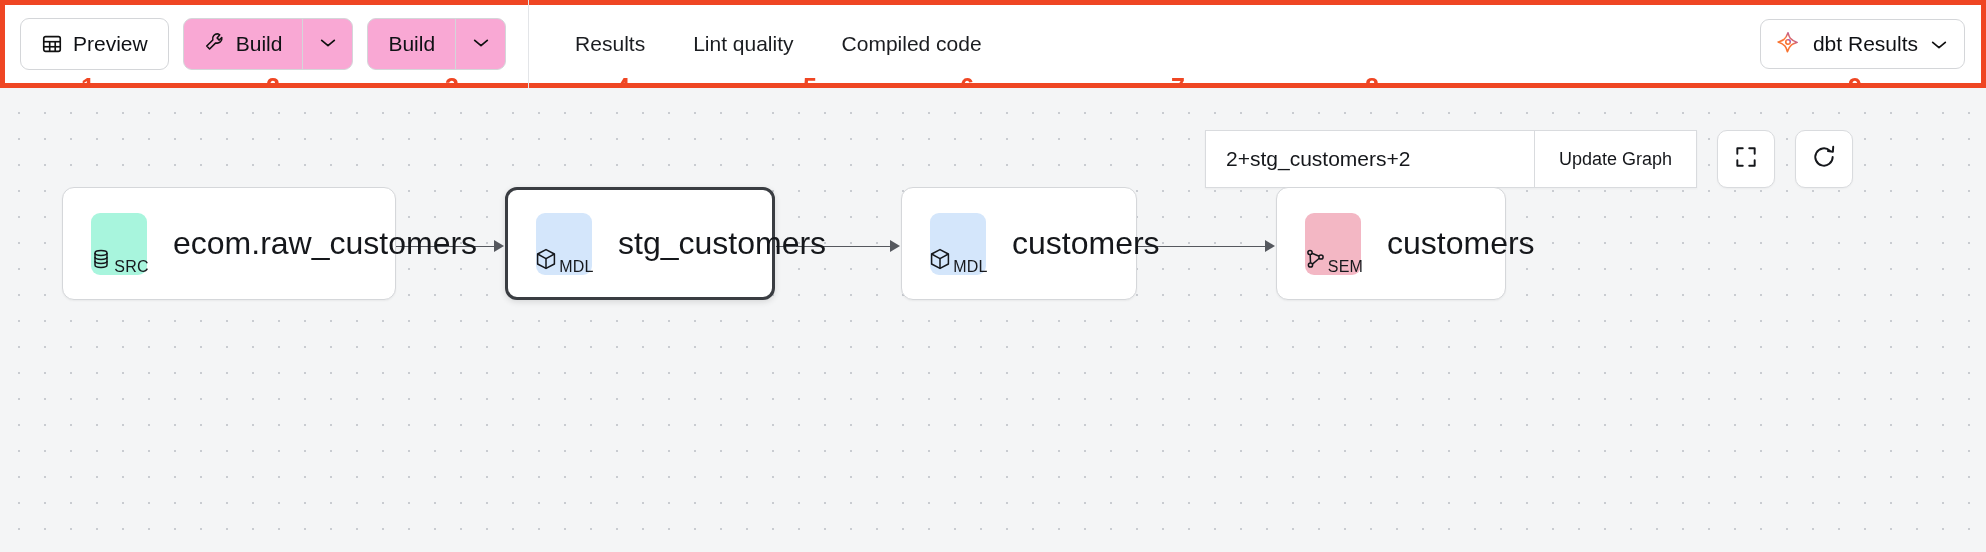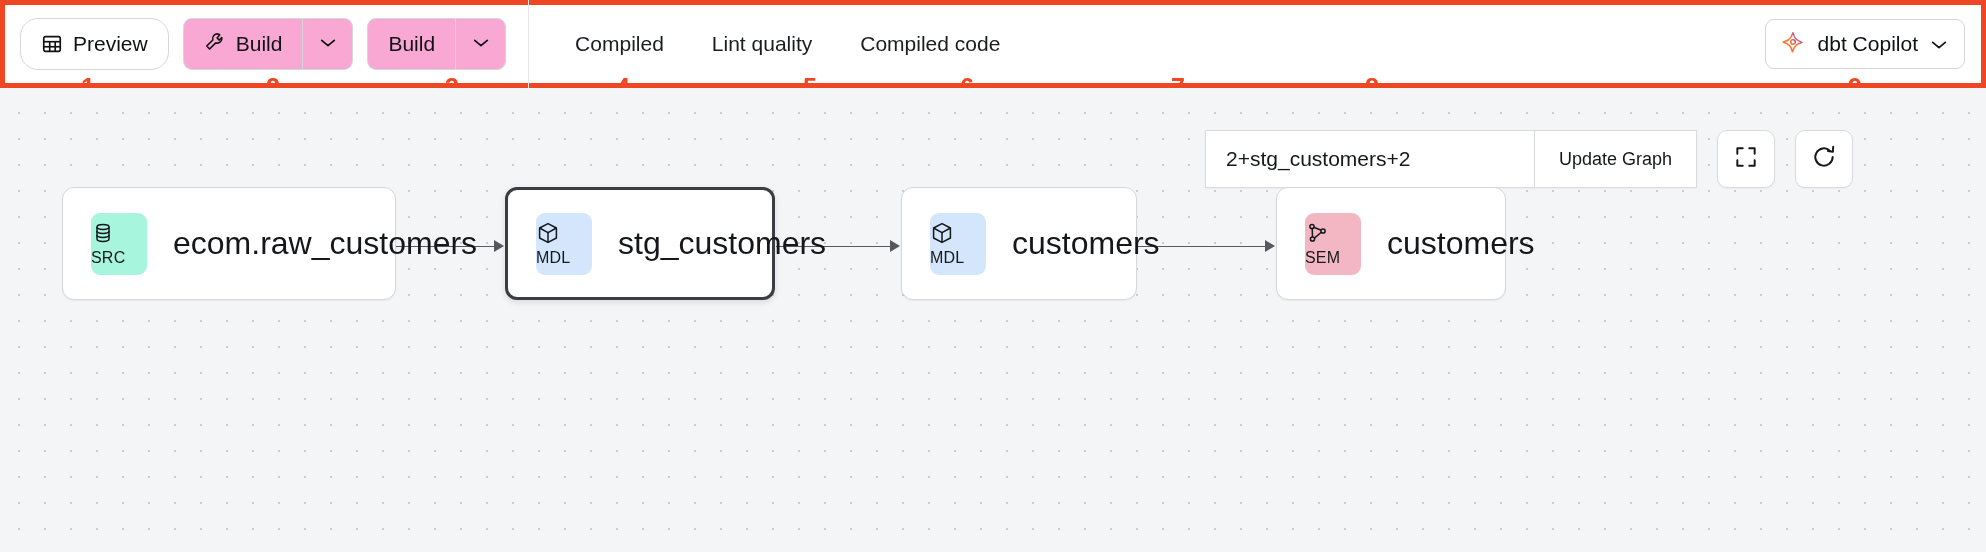--- a/index.html
+++ b/index.html
@@ -20,21 +20,21 @@
   }
   .tb-left {
     display: flex; align-items: center; gap: 14px;
     padding-left: 15px; height: 100%;
   }
   .btn {
     display: flex; align-items: center; justify-content: center;
     gap: 10px;
     height: 52px;
     border: 1px solid #d4d6d9;
-    border-radius: 18px;
+    border-radius: 9px;
     background: #fff;
     font-size: 21px;
     color: #0f1115;
     padding: 0 20px;
     white-space: nowrap;
     cursor: pointer;
   }
   .btn .ico { display: inline-flex; align-items: center; }
   .split {
     display: flex; align-items: stretch;
@@ -137,22 +137,22 @@
     box-shadow: 0 1px 2px rgba(0,0,0,.05);
     cursor: pointer;
   }
   .node.selected {
     border: 3px solid #3a3d42;
     box-shadow: 0 2px 6px rgba(0,0,0,.12);
   }
   .badge {
     width: 56px; height: 62px;
     border-radius: 9px;
-    display: flex; flex-direction: column;
-    align-items: flex-start; justify-content: center;
+    display: flex; flex-direction: row;
+    align-items: flex-end; justify-content: center;
     gap: 1px; flex: none;
   }
   .badge .blabel {
     font-size: 16px; color: #17191d; letter-spacing: .2px; line-height: 1;
   }
   .node-label {
     margin-left: 26px;
     font-size: 32px; color: #15171b; white-space: nowrap;
   }
 
@@ -216,21 +216,21 @@
             </svg>
           </span>
         </div>
       </div>
     </div>
 
     <div class="divider-v"></div>
 
     <div class="tabs">
       <div class="tab">
-        <span>Compiled</span>
+        <span>Results</span>
       </div>
       <div class="tab">
         <span>Lint quality</span>
       </div>
       <div class="tab">
         <span>Compiled code</span>
       </div>
     </div>
 
     <div class="tb-right">
@@ -241,21 +241,21 @@
               <linearGradient id="cpgrad" x1="0" y1="1" x2="1" y2="0">
                 <stop offset="0%" stop-color="#f26b21"></stop>
                 <stop offset="55%" stop-color="#ff7a3d"></stop>
                 <stop offset="100%" stop-color="#7b3fe4"></stop>
               </linearGradient>
             </defs>
             <path d="M14 4c-1.3 3.6-2.2 5.6-4.4 7.3C7.2 12.9 5 13.4 3.4 14c3.6 1.3 5.6 2.2 7.3 4.4 1.6 2.2 2.1 4.4 2.7 6 1.3-3.6 2.2-5.6 4.4-7.3 2.2-1.6 4.4-2.1 6-2.7-3.6-1.3-5.6-2.2-7.3-4.4C14.9 7.8 14.4 5.6 14 4z" stroke="url(#cpgrad)" fill="none"></path>
             <circle cx="14" cy="14" r="2.4" stroke="url(#cpgrad)" fill="none"></circle>
           </svg>
         </span>
-        <span>dbt Copilot</span>
+        <span>dbt Results</span>
         <span>
           <svg width="18" height="12" viewBox="0 0 20 12" fill="none" stroke="#111" stroke-width="1.9" stroke-linecap="round" stroke-linejoin="round">
             <polyline points="3,3 10,9 17,3"></polyline>
           </svg>
         </span>
       </div>
     </div>
   </div>
 
   <div class="annot" style="left:88px">1</div>

